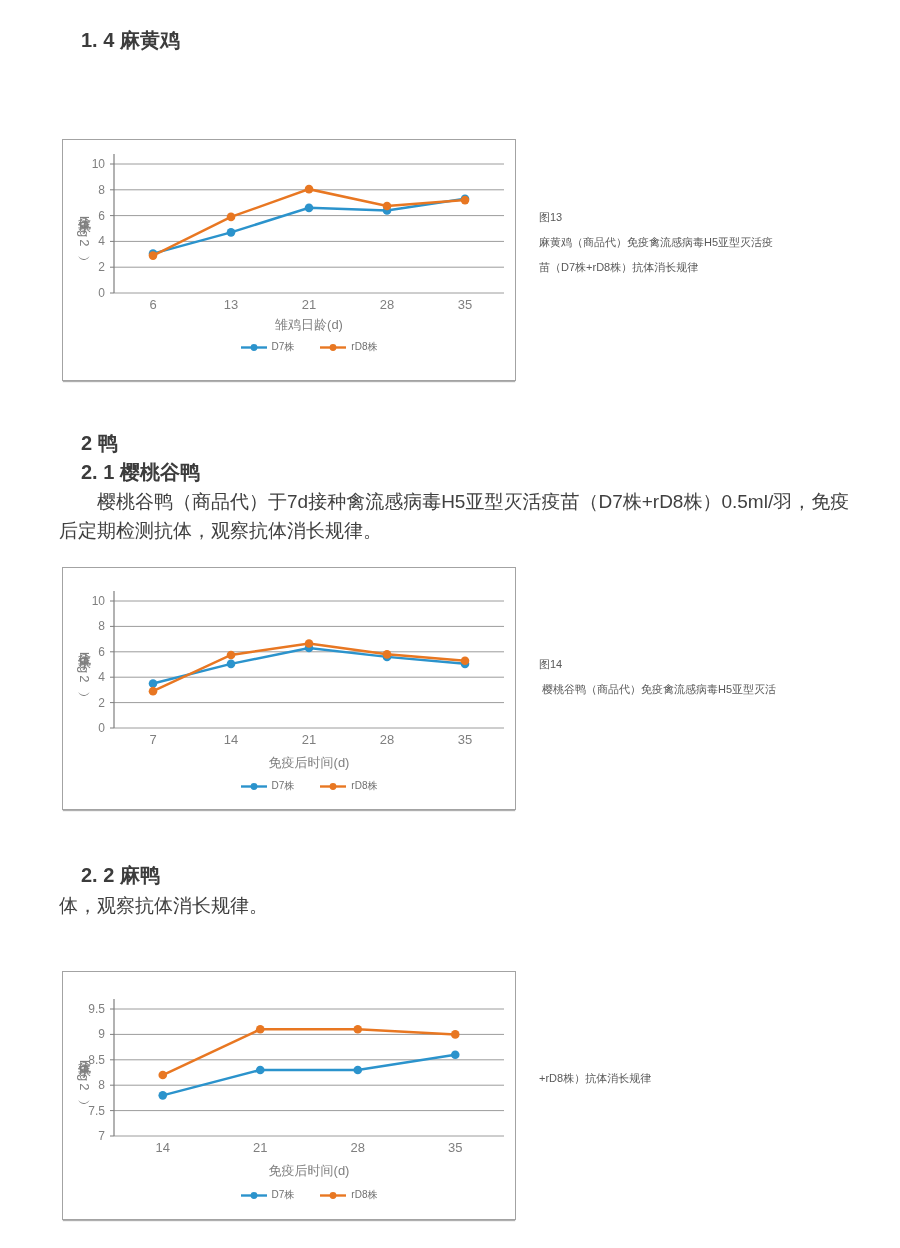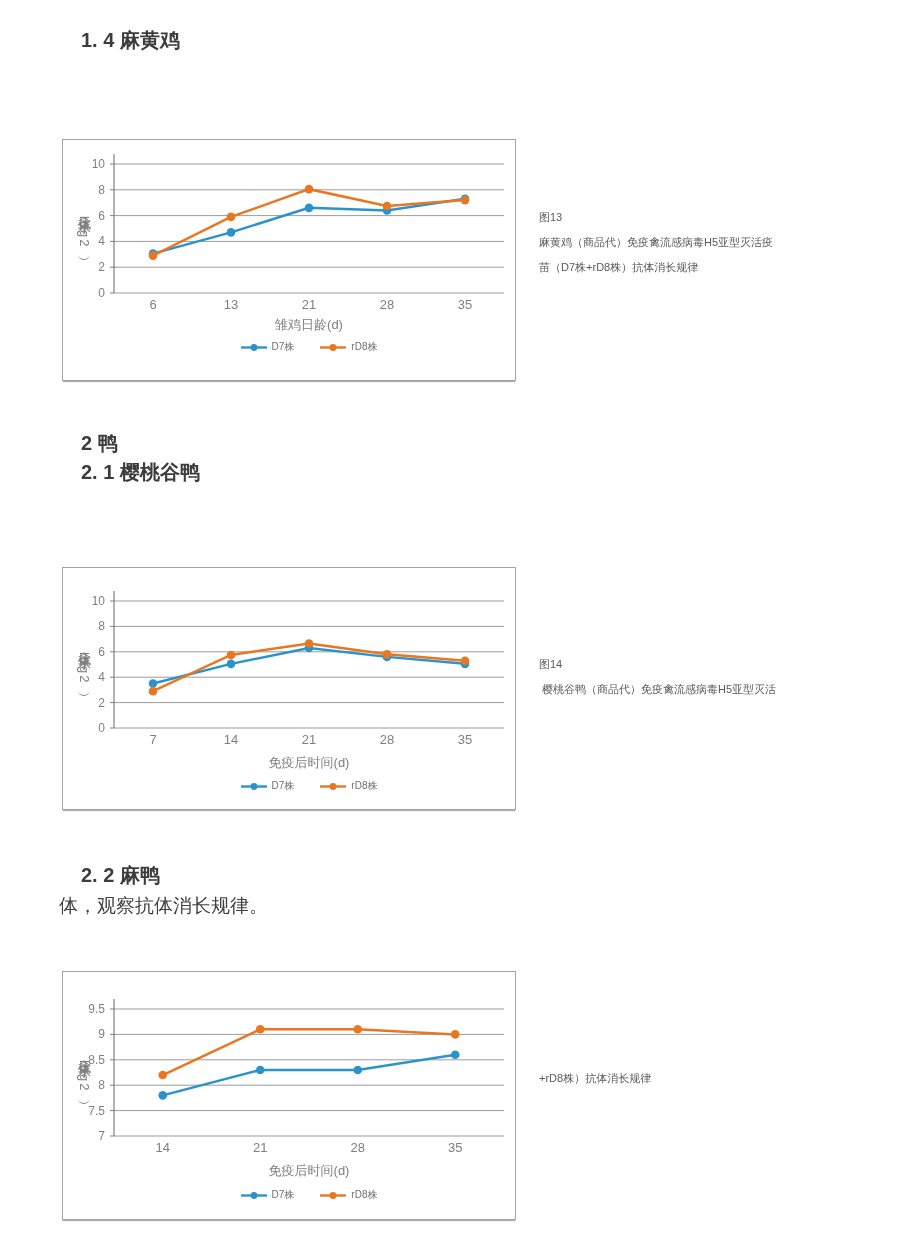--- a/index.html
+++ b/index.html
@@ -91,20 +91,24 @@
   </figure>
 
   <div class="caption" style="left:510px;top:205px">
     <span class="cl">图13</span>
     <span class="cl">麻黄鸡（商品代）免疫禽流感病毒H5亚型灭活疫</span>
     <span class="cl">苗（D7株+rD8株）抗体消长规律</span>
   </div>
 
   <h2 class="hd" style="left:52px;top:430px">2 鸭</h2>
   <h2 class="hd" style="left:52px;top:459px">2. 1 樱桃谷鸭</h2>
+  <p class="para" style="left:30px;top:487px">
+    <span class="pl indent">樱桃谷鸭（商品代）于7d接种禽流感病毒H5亚型灭活疫苗（D7株+rD8株）0.5ml/羽，免疫</span>
+    <span class="pl">后定期检测抗体，观察抗体消长规律。</span>
+  </p>
 
   <figure class="chart-box" style="top:567px;height:241px">
     <svg class="plot" width="452" height="241">
         <line x1="51" y1="160" x2="441" y2="160" stroke="#9c9c9c" stroke-width="1"></line>
         <line x1="47" y1="160" x2="51" y2="160" stroke="#7f7f7f" stroke-width="1"></line>
         <text x="42" y="164" text-anchor="end" class="tick">0</text>
         <line x1="51" y1="134.6" x2="441" y2="134.6" stroke="#9c9c9c" stroke-width="1"></line>
         <line x1="47" y1="134.6" x2="51" y2="134.6" stroke="#7f7f7f" stroke-width="1"></line>
         <text x="42" y="138.6" text-anchor="end" class="tick">2</text>
         <line x1="51" y1="109.19999999999999" x2="441" y2="109.19999999999999" stroke="#9c9c9c" stroke-width="1"></line>

